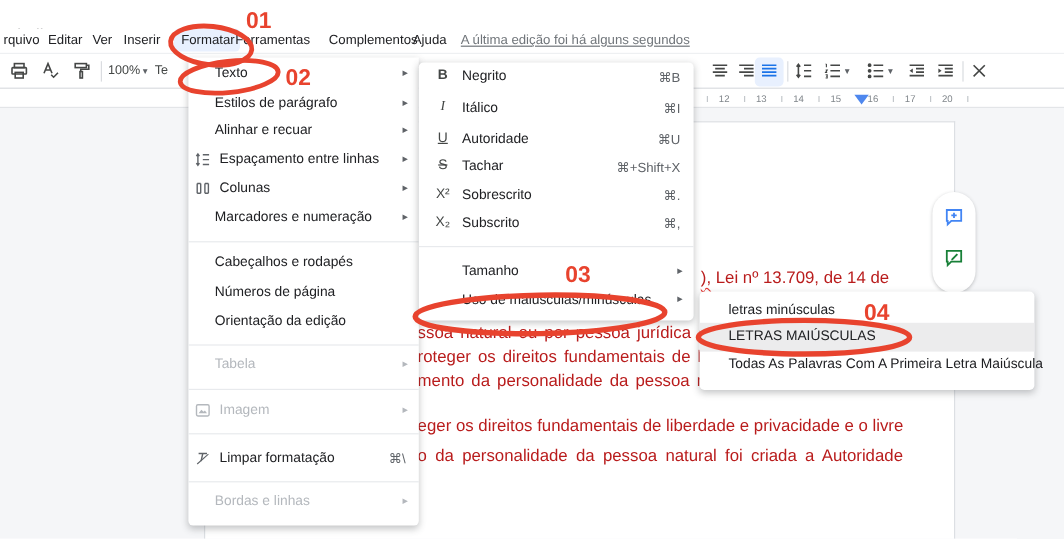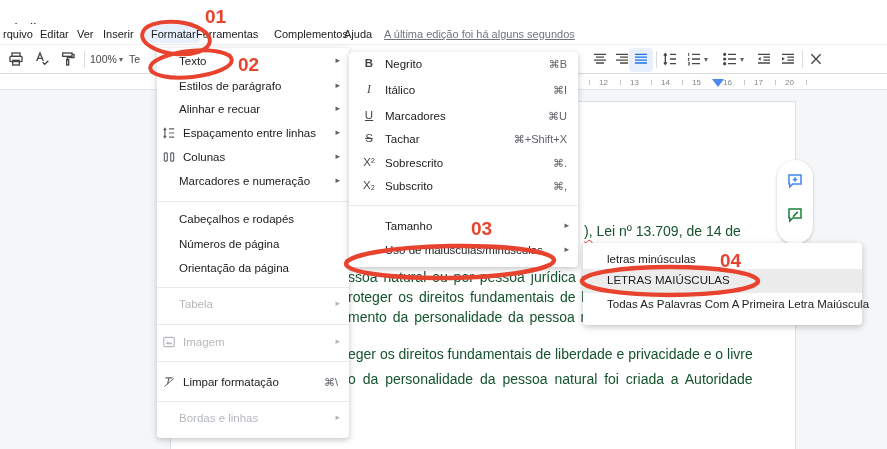--- a/index.html
+++ b/index.html
@@ -37,21 +37,21 @@
   .rnum { position:absolute; top:3px; font-size:8px; color:#80868b; }
   .rtick { position:absolute; top:5px; width:1px; height:5px; background:#c3c7cb; }
   .rmarker { position:absolute; left:712px; top:4px; width:0; height:0;
     border-left:6px solid transparent; border-right:6px solid transparent;
     border-top:8px solid #4e87ee; }
 
   
   .canvas { position:absolute; left:0; top:90px; width:887px; height:359px; background:#f5f6f8; }
   .page { position:absolute; left:170px; top:11px; width:626px; height:348px;
     background:#fff; border:1px solid #dcdfe3; border-bottom:none; overflow:hidden; }
-  .docline { position:absolute; font-size:14px; color:#14532d; white-space:pre; line-height:18px; }
+  .docline { position:absolute; font-size:14px; color:#b91c1c; white-space:pre; line-height:18px; }
   .ws1 { word-spacing:2px; } .ws2 { word-spacing:3px; }
   .misspell { text-decoration:underline wavy #e33p; text-decoration:underline wavy #e53935;
     text-decoration-thickness:1px; text-underline-offset:3px; }
 
   
   .side-pill { position:absolute; left:777px; top:160px; width:36px; height:84px; background:#fff;
     border-radius:18px; box-shadow:0 1px 3px rgba(60,64,67,.3); z-index:5; }
   .pill-btn { position:absolute; left:9px; width:18px; height:18px; cursor:pointer; }
 
   
@@ -282,21 +282,21 @@
         <span class="arr">▸</span>
       </div>
     <div class="mdiv" style="top:153px"></div>
     <div class="mrow" style="top:160px">
       <span class="lbl">Cabeçalhos e rodapés</span>
       </div>
     <div class="mrow" style="top:185px">
       <span class="lbl">Números de página</span>
       </div>
     <div class="mrow" style="top:209px">
-      <span class="lbl">Orientação da página</span>
+      <span class="lbl">Orientação da edição</span>
       </div>
     <div class="mdiv" style="top:239px"></div>
     <div class="mrow dis" style="top:245px">
       <span class="lbl">Tabela</span>
         <span class="arr">▸</span>
       </div>
     <div class="mdiv" style="top:276px"></div>
     <div class="mrow dis" style="top:283px">
       <span class="mi gray">
         <svg width="14" height="14" viewBox="0 0 24 24" fill="none" stroke="currentColor" stroke-width="2">
@@ -329,21 +329,21 @@
       <span class="lbl">Negrito</span>
         <span class="sc">⌘B</span>
       </div>
     <div class="mrow" style="top:27px">
       <span class="glyph g-i">I</span>
       <span class="lbl">Itálico</span>
         <span class="sc">⌘I</span>
       </div>
     <div class="mrow" style="top:53px">
       <span class="glyph g-u">U</span>
-      <span class="lbl">Marcadores</span>
+      <span class="lbl">Autoridade</span>
         <span class="sc">⌘U</span>
       </div>
     <div class="mrow" style="top:76px">
       <span class="glyph g-s">S</span>
       <span class="lbl">Tachar</span>
         <span class="sc">⌘+Shift+X</span>
       </div>
     <div class="mrow" style="top:100px">
       <span class="glyph">X²</span>
       <span class="lbl">Sobrescrito</span>

